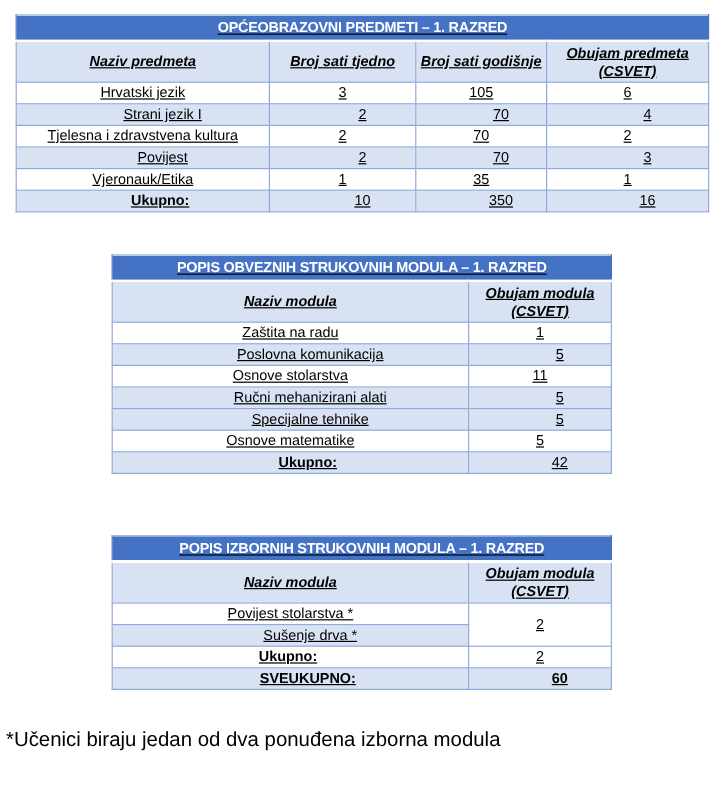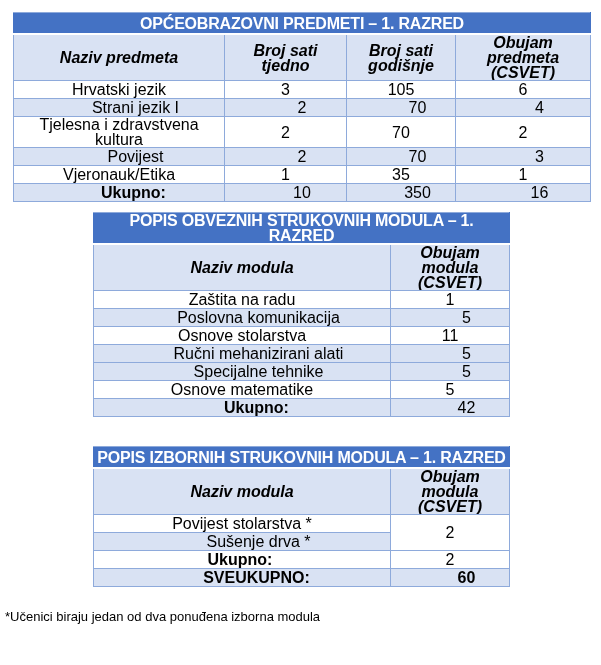--- a/index.html
+++ b/index.html
@@ -2,42 +2,43 @@
 <html><head>
 <meta charset="utf-8">
 <style>
   html,body{margin:0;padding:0;}
   body{
     width:601px;height:665px;background:#ffffff;position:relative;
     font-family:"Liberation Sans",sans-serif;color:#000;font-size:12px;
   }
   table{
     border-collapse:collapse;table-layout:fixed;position:absolute;
-    font-size:16px;
+    font-size:12px;
+    text-decoration:underline;
   }
   td{
     border:1px solid #8EAADB;text-align:center;vertical-align:middle;
     padding:0 3px;height:17px;line-height:15px;overflow:hidden;
   }
   tr.title-row td{
     background:#4472C4;color:#ffffff;font-weight:bold;height:20px;
     border-bottom:2px solid #ffffff;border-left-color:#4472C4;border-right-color:#4472C4;
     letter-spacing:-0.2px;
   }
   tr.colhdr-row td{
     background:#D9E2F3;font-weight:bold;font-style:italic;height:33px;line-height:15px;
   }
   tr.band td{background:#D9E2F3;padding-left:36px;}
   td.merged-cell{background:#ffffff;}
   td.total-label{text-align:center;font-weight:bold;padding-right:7px;}
   td.bold-val{font-weight:bold;}
   #table-1{left:13px;top:12px;width:577px;}
   #table-2{left:93px;top:212px;width:416px;}
   #table-3{left:93px;top:446px;width:416px;}
-  .footnote{position:absolute;left:5px;top:608px;font-size:13px;line-height:17px;}
+  .footnote{position:absolute;left:5px;top:608px;font-size:17px;line-height:17px;}
 </style>
 </head>
 <body>
 
 <table id="table-1">
   <colgroup>
     <col style="width:211px">
       <col style="width:122px">
       <col style="width:109px">
       <col style="width:135px">

